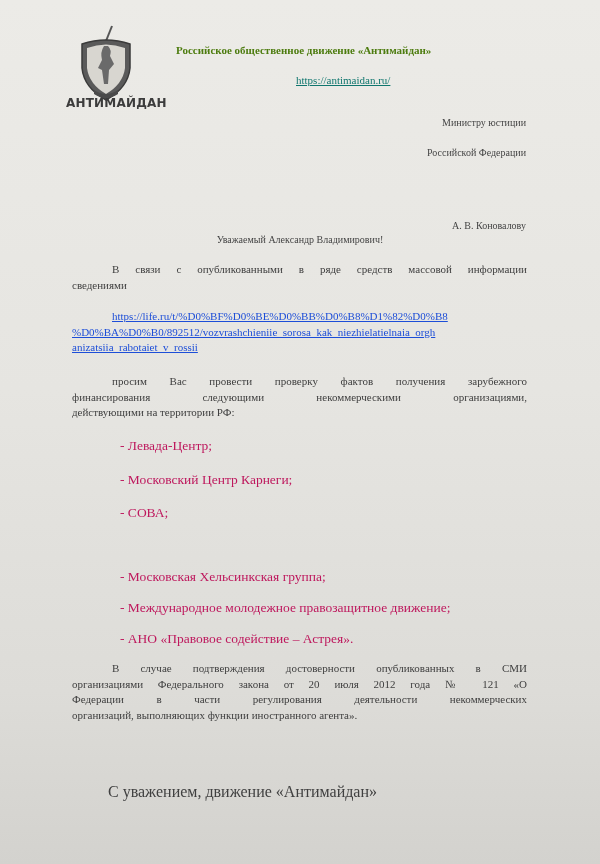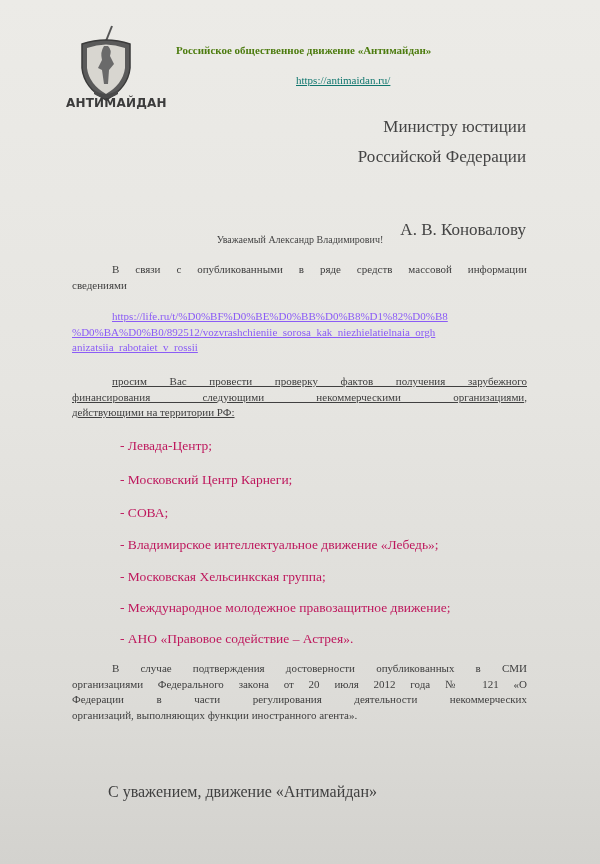--- a/index.html
+++ b/index.html
@@ -10,27 +10,27 @@
     color:#3a3a3a;
     position:relative;
   }
   .page { position:absolute; left:0; top:0; width:600px; height:864px; }
   .abs { position:absolute; white-space:nowrap; }
   .logo { position:absolute; left:72px; top:24px; width:68px; height:90px; }
   .logo-text { position:absolute; left:66px; top:96px; width:80px; text-align:center;
     font-family:"DejaVu Sans", sans-serif; font-weight:bold; font-size:12px; color:#3c3c3c; letter-spacing:0.2px; }
   .org-title { left:176px; top:44px; font-weight:bold; font-size:11px; color:#4d7c0f; }
   .org-url { left:296px; top:74px; font-size:11px; color:#0f766e; text-decoration:underline; }
-  .addr { right:74px; font-size:17px; text-align:right; color:#444; }
+  .addr { right:74px; font-size:10px; text-align:right; color:#444; }
   .greet { left:0; width:600px; text-align:center; top:234px; font-size:10px; color:#444; }
   .para { position:absolute; left:72px; width:455px; font-size:11px; line-height:15.5px; text-align:justify; color:#404040; }
   .para .line { display:block; text-align:justify; text-align-last:justify; white-space:nowrap; }
   .para .line.last { text-align-last:left; }
   .indent { padding-left:40px; }
-  .link { color:#8b5cf6; text-decoration:underline; }
+  .link { color:#1d4ed8; text-decoration:underline; }
   .list-item { position:absolute; left:120px; font-size:13.5px; color:#be185d; white-space:nowrap; }
   .closing { left:108px; top:783px; font-size:16px; color:#404040; }
 </style>
 </head>
 <body>
 
 <div class="page">
 
   <svg class="logo" viewBox="0 0 68 90">
     <line x1="40" y1="2" x2="32" y2="22" stroke="#555" stroke-width="2"></line>
@@ -54,30 +54,29 @@
     <span class="line indent">В связи с опубликованными в ряде средств массовой информации</span>
     <span class="line last">сведениями</span>
   </div>
 
   <div class="para" style="top:309px;">
     <span class="line indent link">https://life.ru/t/%D0%BF%D0%BE%D0%BB%D0%B8%D1%82%D0%B8</span>
     <span class="line link">%D0%BA%D0%B0/892512/vozvrashchieniie_sorosa_kak_niezhielatielnaia_orgh</span>
     <span class="line last link" style="display:inline-block;">anizatsiia_rabotaiet_v_rossii</span>
   </div>
 
-  <div class="para" style="top:374px;text-decoration:underline;">
+  <div class="para" style="top:374px;">
     <span class="line indent">просим Вас провести проверку фактов получения зарубежного</span>
     <span class="line">финансирования следующими некоммерческими организациями,</span>
     <span class="line last">действующими на территории РФ:</span>
   </div>
 
   <div class="list-item" style="top:438px;">- Левада-Центр;</div>
   <div class="list-item" style="top:472px;">- Московский Центр Карнеги;</div>
   <div class="list-item" style="top:505px;">- СОВА;</div>
-  <div class="list-item" style="top:537px;">- Владимирское интеллектуальное движение «Лебедь»;</div>
   <div class="list-item" style="top:569px;">- Московская Хельсинкская группа;</div>
   <div class="list-item" style="top:600px;">- Международное молодежное правозащитное движение;</div>
   <div class="list-item" style="top:631px;">- АНО «Правовое содействие – Астрея».</div>
 
   <div class="para" style="top:661px;">
     <span class="line indent">В случае подтверждения достоверности опубликованных в СМИ</span>
     <span class="line">организациями Федерального закона от 20 июля 2012 года  № 121 «О</span>
     <span class="line">Федерации в части регулирования деятельности некоммерческих</span>
     <span class="line last">организаций, выполняющих функции иностранного агента».</span>
   </div>

